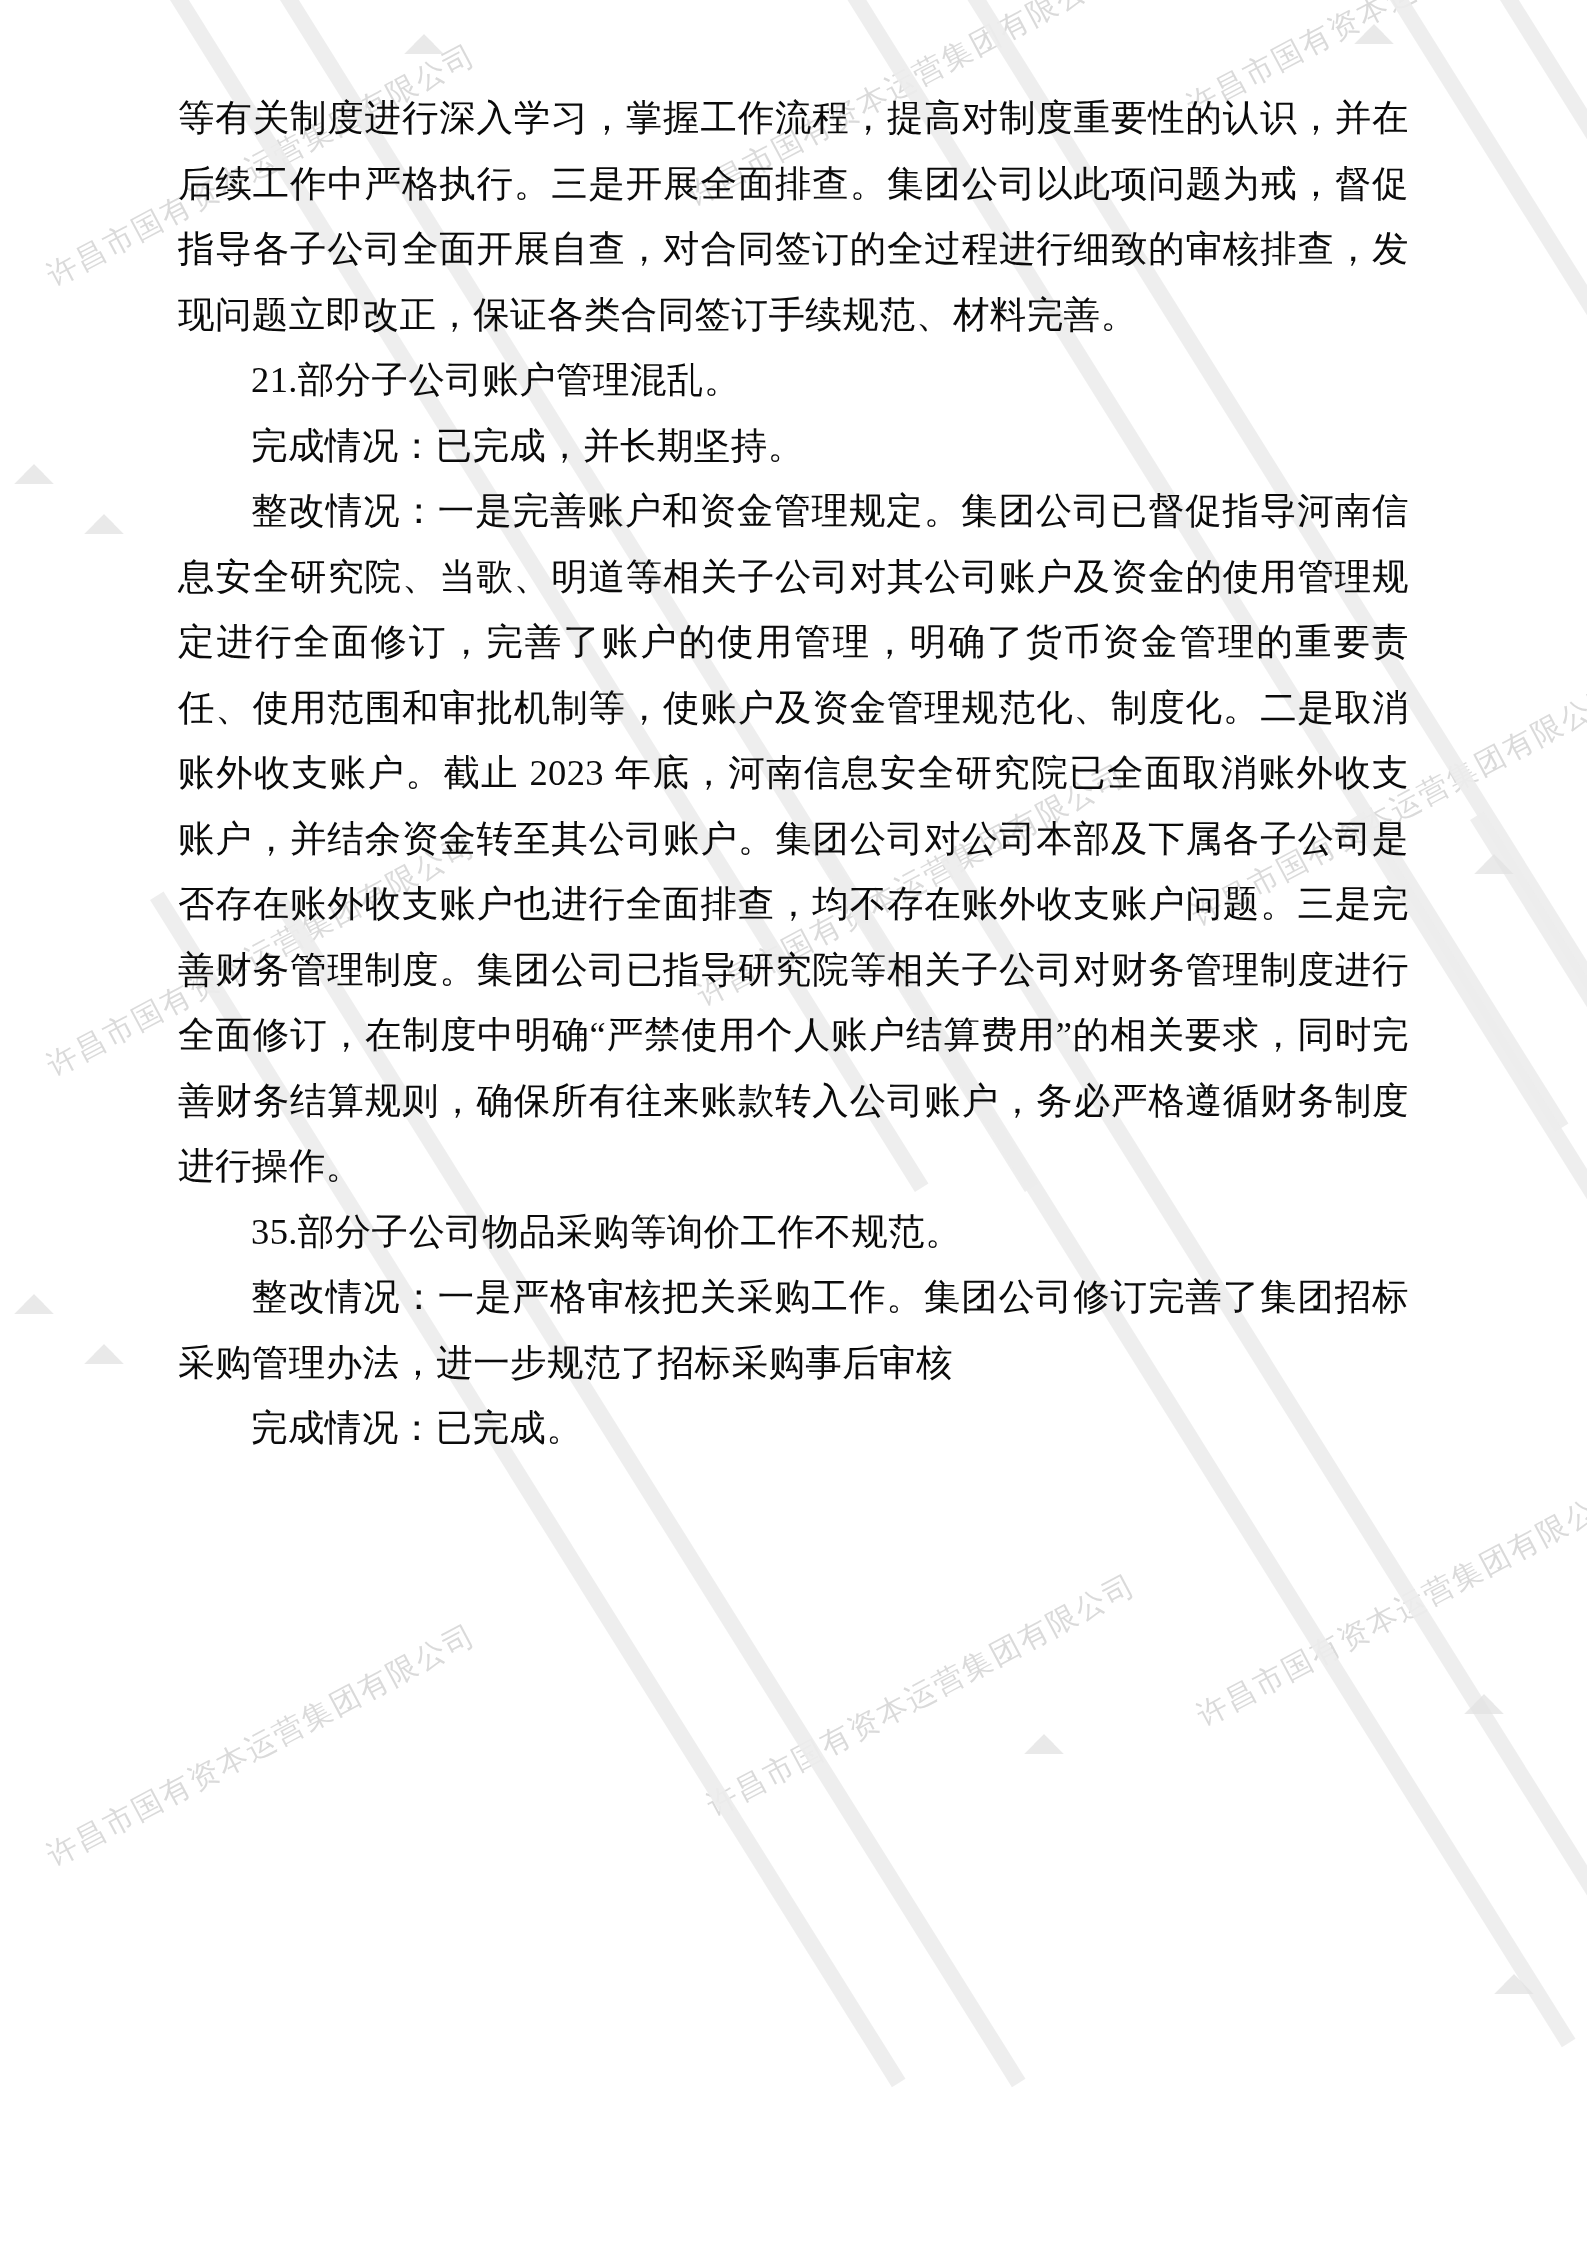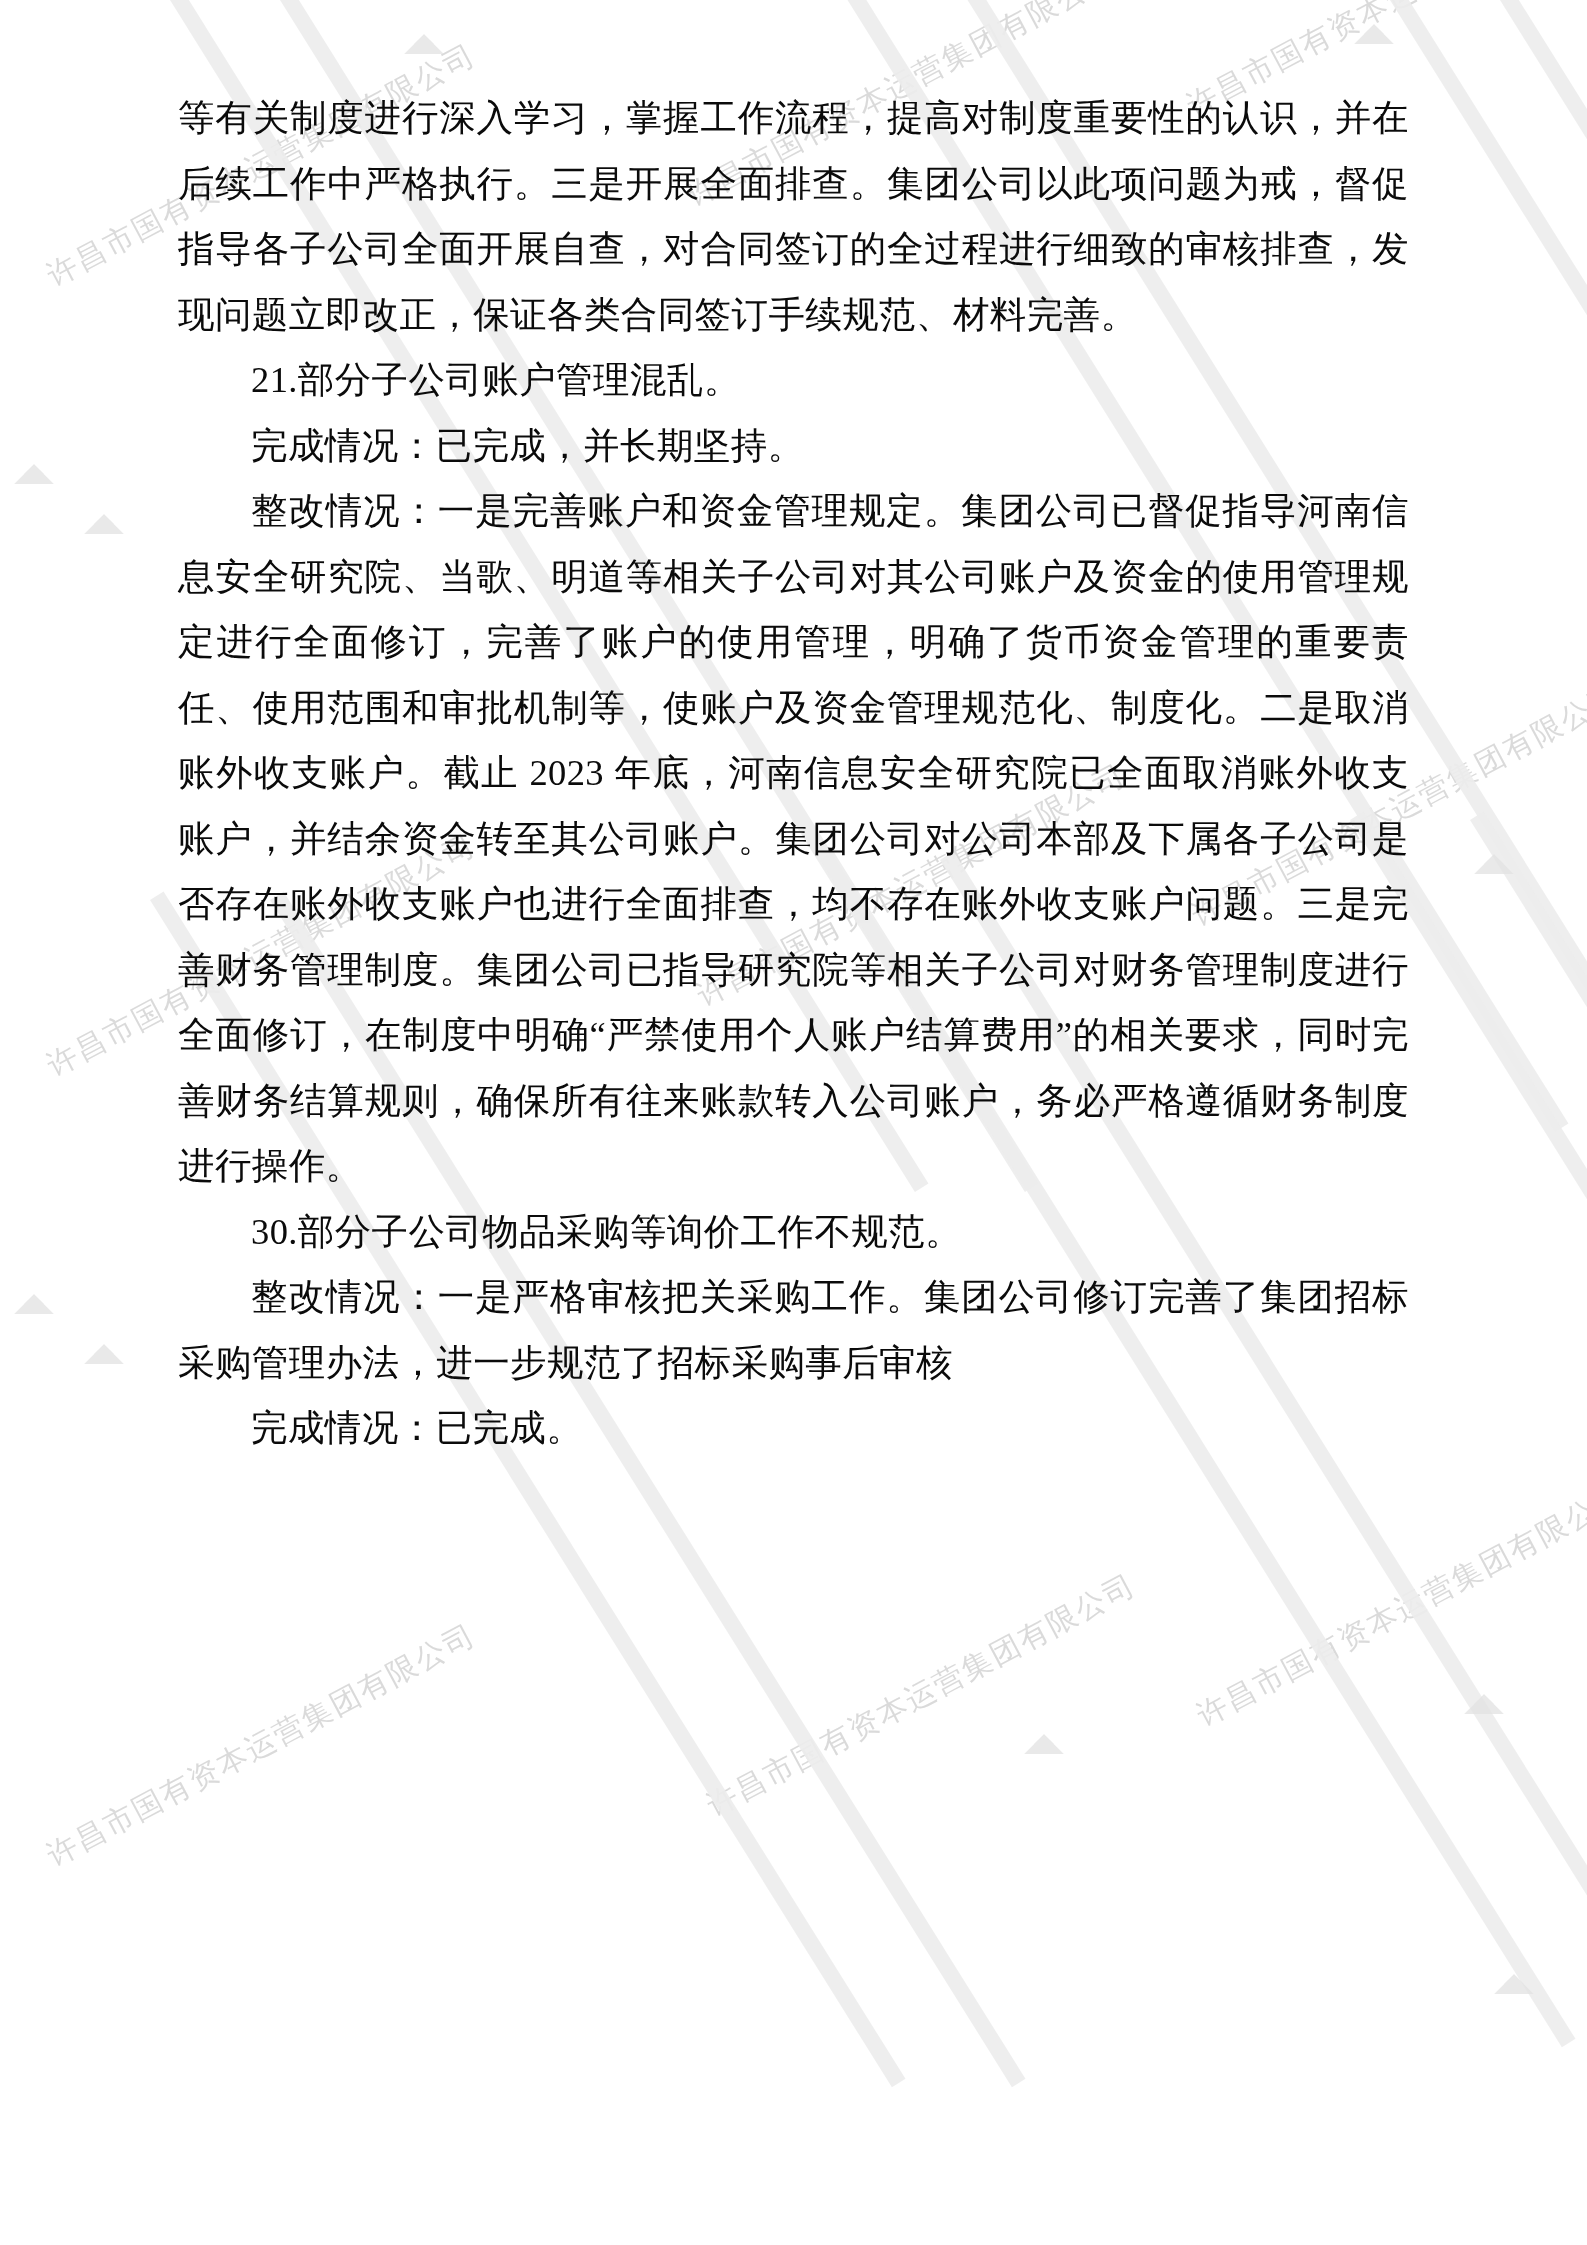--- a/index.html
+++ b/index.html
@@ -131,21 +131,21 @@
   <div class="content">
 
     <p class="para">等有关制度进行深入学习，掌握工作流程，提高对制度重要性的认识，并在后续工作中严格执行。三是开展全面排查。集团公司以此项问题为戒，督促指导各子公司全面开展自查，对合同签订的全过程进行细致的审核排查，发现问题立即改正，保证各类合同签订手续规范、材料完善。</p>
 
     <p class="para indent bold">21.部分子公司账户管理混乱。</p>
 
     <p class="para indent"><span class="bold">完成情况：</span><span>已完成，并长期坚持。</span></p>
 
     <p class="para indent"><span class="bold">整改情况：</span><span class="bold">一是完善账户和资金管理规定。</span><span>集团公司已督促指导河南信息安全研究院、当歌、明道等相关子公司对其公司账户及资金的使用管理规定进行全面修订，完善了账户的使用管理，明确了货币资金管理的重要责任、使用范围和审批机制等，使账户及资金管理规范化、制度化。</span><span class="bold">二是取消账外收支账户。</span><span>截止 2023 年底，河南信息安全研究院已全面取消账外收支账户，并结余资金转至其公司账户。集团公司对公司本部及下属各子公司是否存在账外收支账户也进行全面排查，均不存在账外收支账户问题。</span><span class="bold">三是完善财务管理制度。</span><span>集团公司已指导研究院等相关子公司对财务管理制度进行全面修订，在制度中明确“严禁使用个人账户结算费用”的相关要求，同时完善财务结算规则，确保所有往来账款转入公司账户，务必严格遵循财务制度进行操作。</span></p>
 
-    <p class="para indent bold">30.部分子公司物品采购等询价工作不规范。</p>
+    <p class="para indent bold">35.部分子公司物品采购等询价工作不规范。</p>
 
     <p class="para indent"><span class="bold">整改情况：</span><span class="bold">一是严格审核把关采购工作。</span><span>集团公司修订完善了集团招标采购管理办法，进一步规范了招标采购事后审核</span></p>
 
     <p class="para indent"><span class="bold">完成情况：</span><span>已完成。</span></p>
 
   </div>
 
 
 </div>
 

